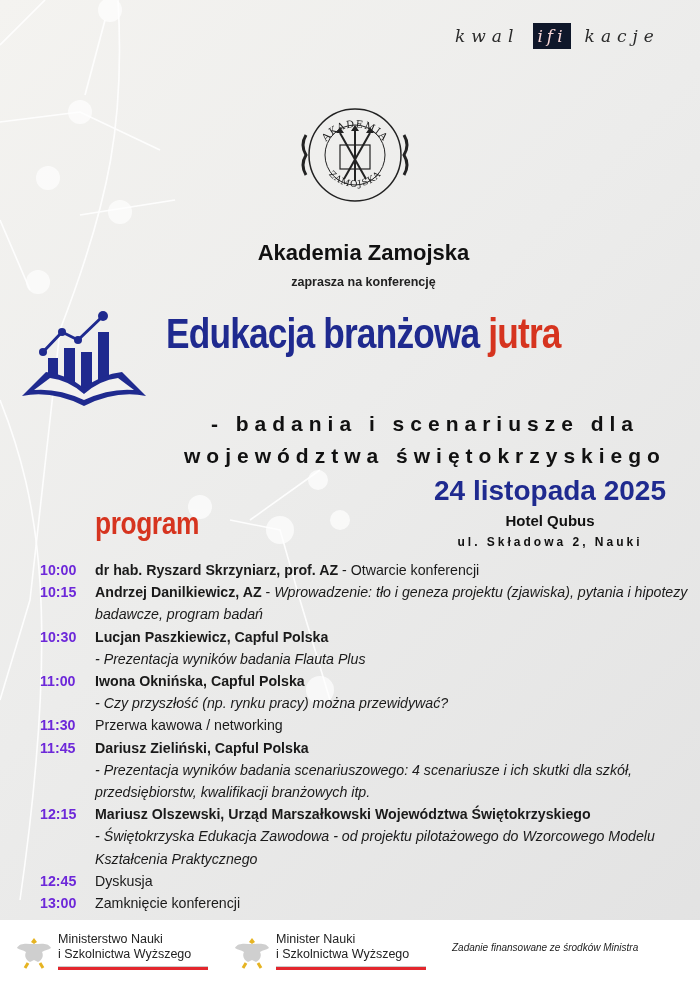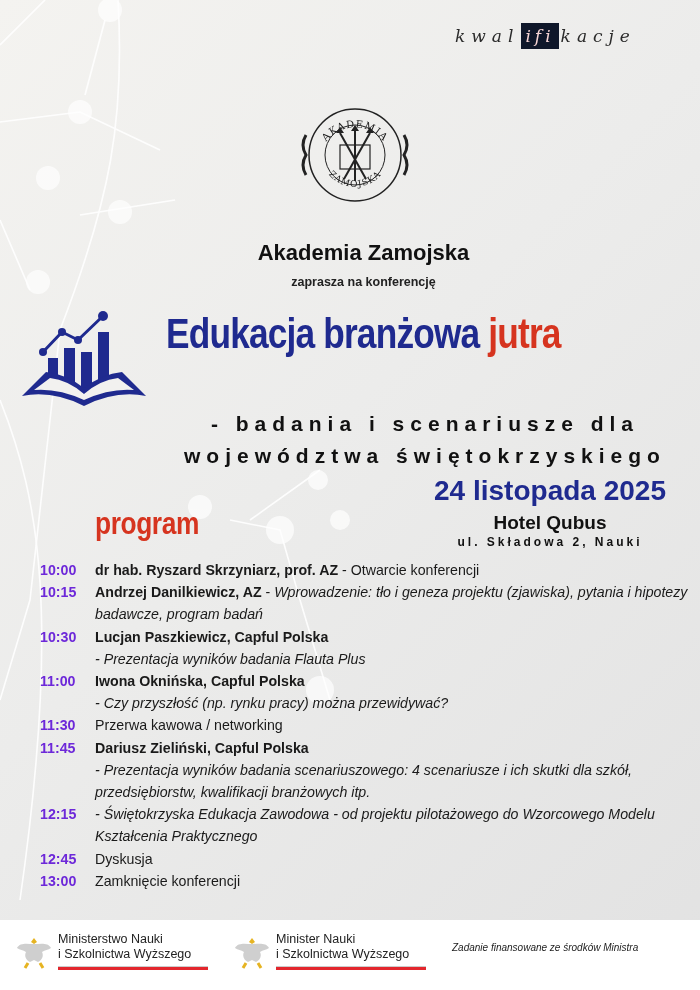--- a/index.html
+++ b/index.html
@@ -7,21 +7,21 @@
     width:700px; height:990px; overflow:hidden; position:relative;
     font-family: "Liberation Sans", "DejaVu Sans", sans-serif;
     background: linear-gradient(135deg, #f4f3f0 0%, #ececeb 45%, #e2e2e2 100%);
     color:#1a1a1a;
   }
   .bg-net { position:absolute; left:0; top:0; width:700px; height:920px; pointer-events:none; }
   .brand-logo {
     position:absolute; top:22px; left:455px; width:235px; height:28px;
     display:flex; align-items:center; justify-content:flex-start;
     font-family: "DejaVu Serif", serif; font-style:italic; font-size:17px;
-    letter-spacing:6px; color:#2a2a2a;
+    letter-spacing:6px; color:#2a2a2a;gap:12px;
   }
   .brand-logo .red { background:#0f172a; color:#f7d5d5; padding:3px 4px; margin:0 2px; letter-spacing:4px; }
   .crest { position:absolute; left:300px; top:95px; width:110px; height:115px; }
   .org-name {
     position:absolute; top:240px; left:0; width:727px; text-align:center;
     font-size:22px; font-weight:bold; color:#111;
   }
   .invite {
     position:absolute; top:275px; left:0; width:727px; text-align:center;
     font-size:12.5px; font-weight:bold; color:#222;
@@ -40,21 +40,21 @@
     font-weight:bold; font-size:21px; color:#111; letter-spacing:6px; white-space:nowrap;margin-top:32px;
   }
   .sub1 { top:380px; }
   .sub2 { top:412px; }
   .date {
     position:absolute; top:475px; left:410px; width:280px; text-align:center;
     font-size:28px; font-weight:bold; color:#1f2a8f;
   }
   .venue {
     position:absolute; top:512px; left:410px; width:280px; text-align:center;
-    font-size:19px; font-weight:bold; color:#111;
+    font-size:15px; font-weight:bold; color:#111;
   }
   .address {
     position:absolute; top:535px; left:410px; width:280px; text-align:center;
     font-size:12px; font-weight:bold; color:#111; letter-spacing:3px;
   }
   .program-label {
     position:absolute; top:506px; left:95px;
     font-size:31px; font-weight:bold; color:#d6341f;
     transform: scaleX(0.85); transform-origin:left center; letter-spacing:-0.5px;
   }
@@ -194,20 +194,21 @@
   <div class="row">
     <div class="time">11:45</div>
     <div class="body">
         <div class="speaker">Dariusz Zieliński, Capful Polska</div>
         <div class="desc-i">- Prezentacja wyników badania scenariuszowego: 4 scenariusze i ich skutki dla szkół, przedsiębiorstw, kwalifikacji branżowych itp.</div>
       </div>
   </div>
   <div class="row">
     <div class="time">12:15</div>
     <div class="body">
+        <div class="speaker">Mariusz Olszewski, Urząd Marszałkowski Województwa Świętokrzyskiego</div>
         <div class="desc-i">- Świętokrzyska Edukacja Zawodowa - od projektu pilotażowego do Wzorcowego Modelu Kształcenia Praktycznego</div>
       </div>
   </div>
   <div class="row">
     <div class="time">12:45</div>
     <div class="body"><span>Dyskusja</span></div>
   </div>
   <div class="row">
     <div class="time">13:00</div>
     <div class="body"><span>Zamknięcie konferencji</span></div>

